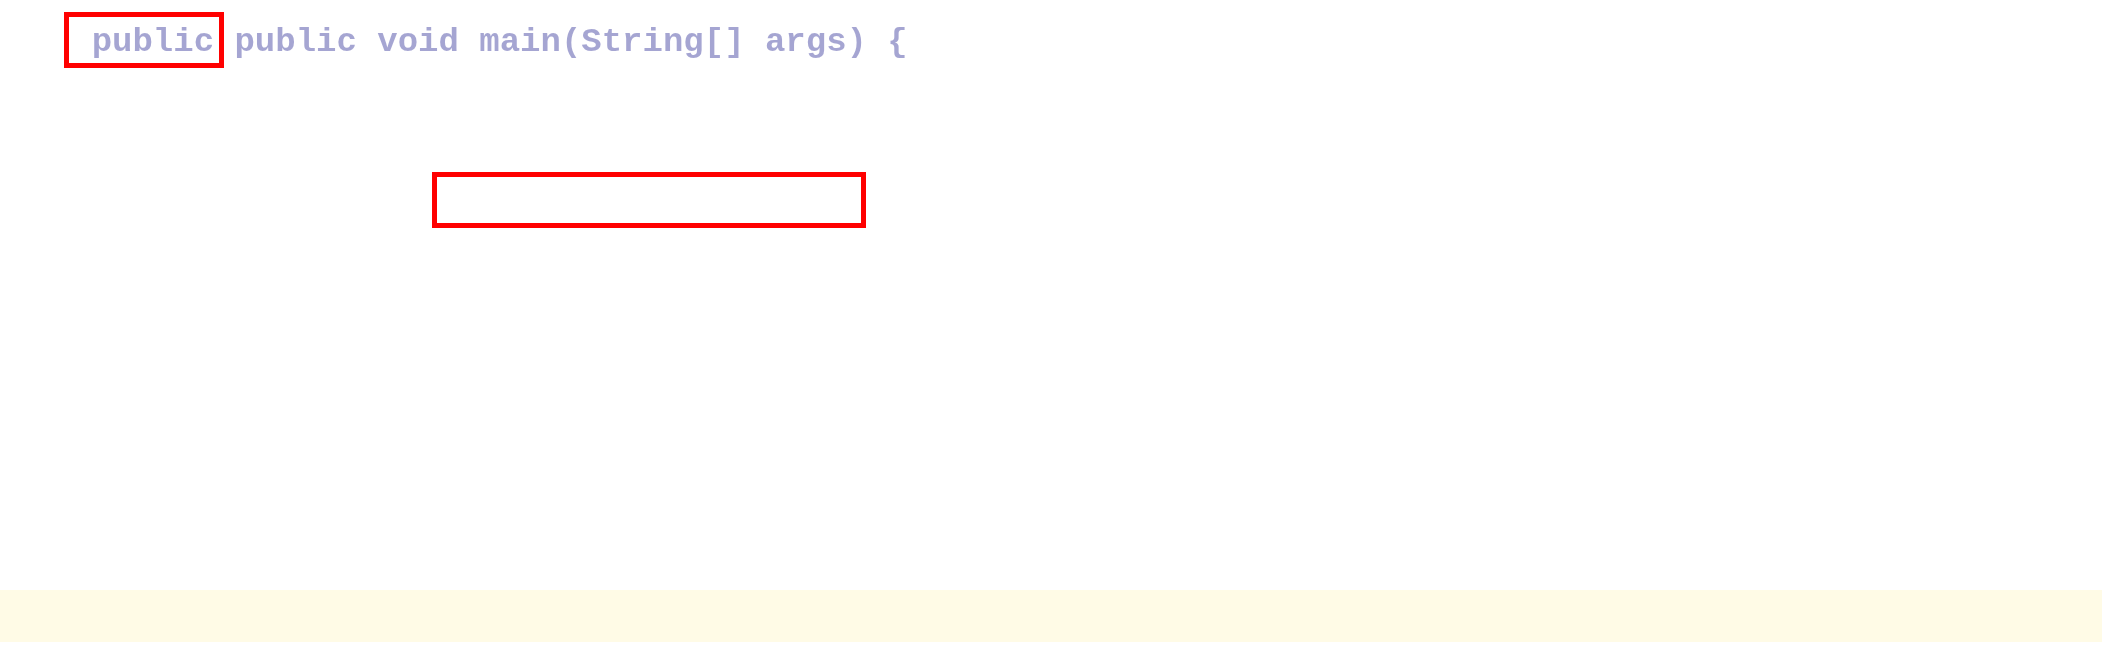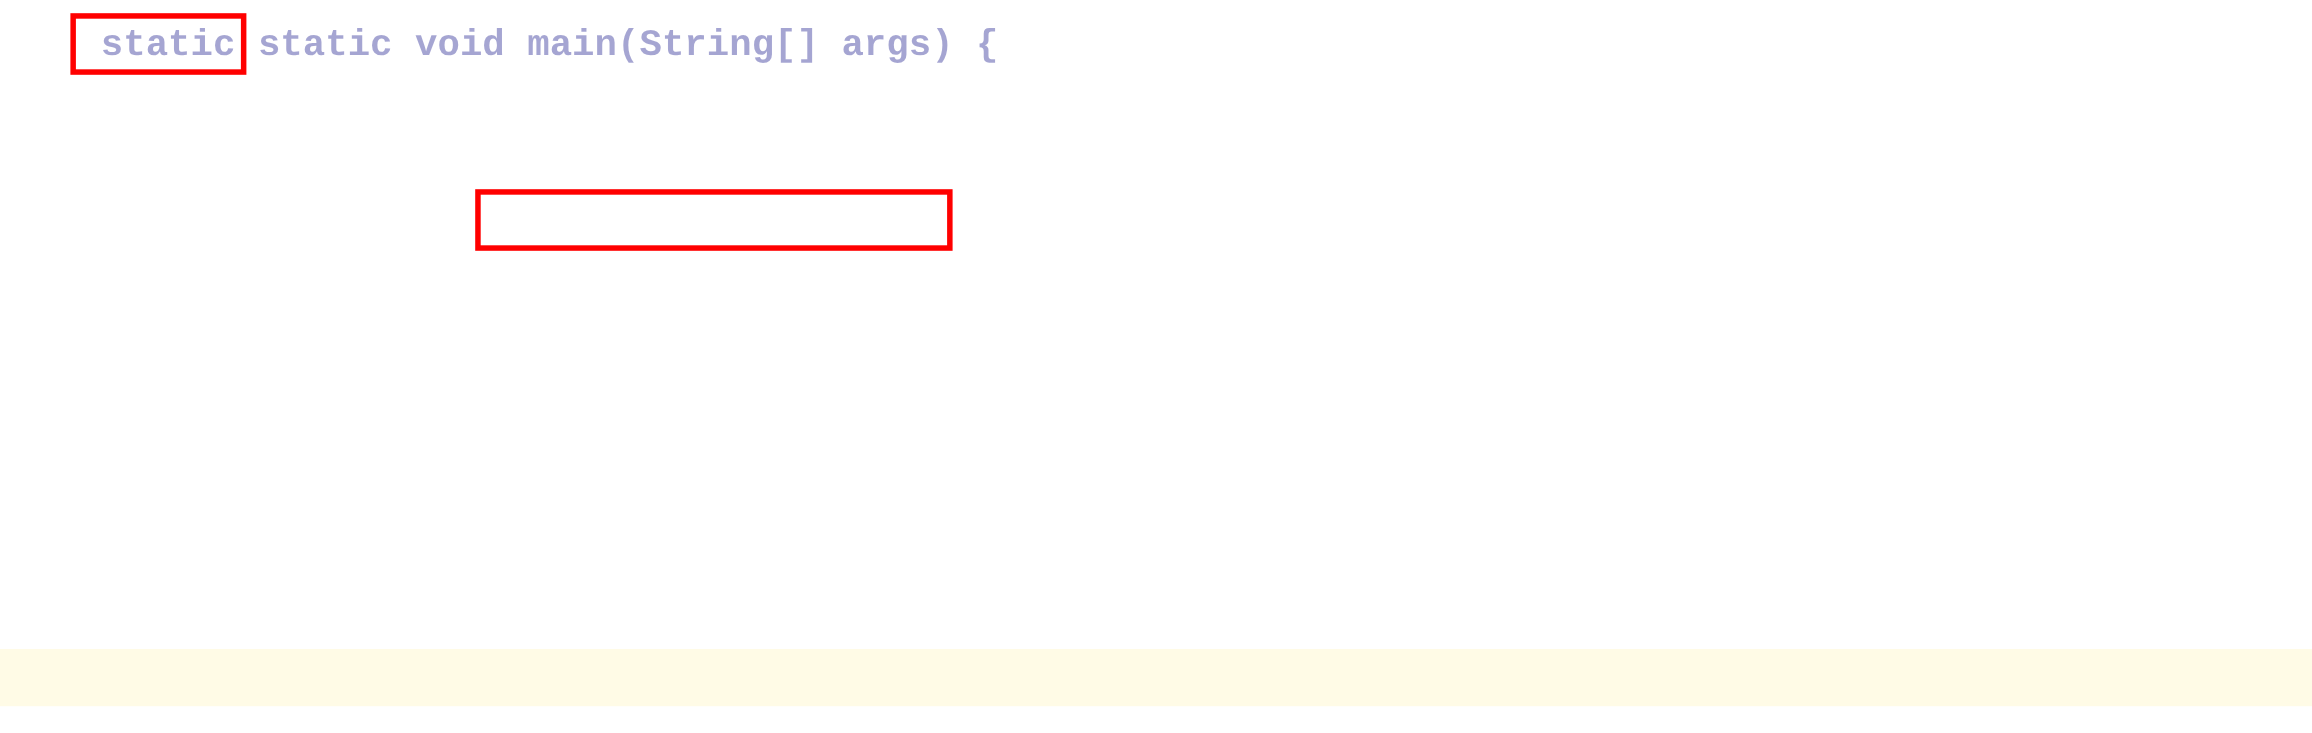--- a/index.html
+++ b/index.html
@@ -34,21 +34,21 @@
 <body>
 
 <div class="editor">
 
   
   <div class="redbox" style="top:12px;left:64px;width:160px;height:56px;"></div>
   <div class="redbox" style="top:172px;left:432px;width:434px;height:56px;"></div>
 
   
   <div class="ln" style="position:absolute;top:-36px;left:10px;color:#000080;font-weight:bold;opacity:.35;">
-    <span>static static void main(String[] args) {</span>
+    <span>public public void main(String[] args) {</span>
   </div>
 
   
   <div class="ln hl-line" style="margin-left:-84px;padding-left:84px;">
     
   </div>
 
   
   
 

